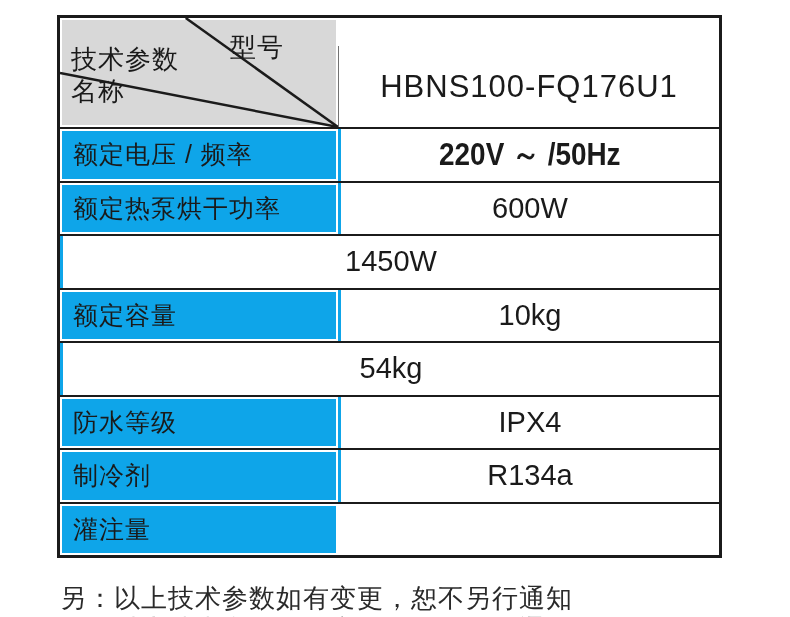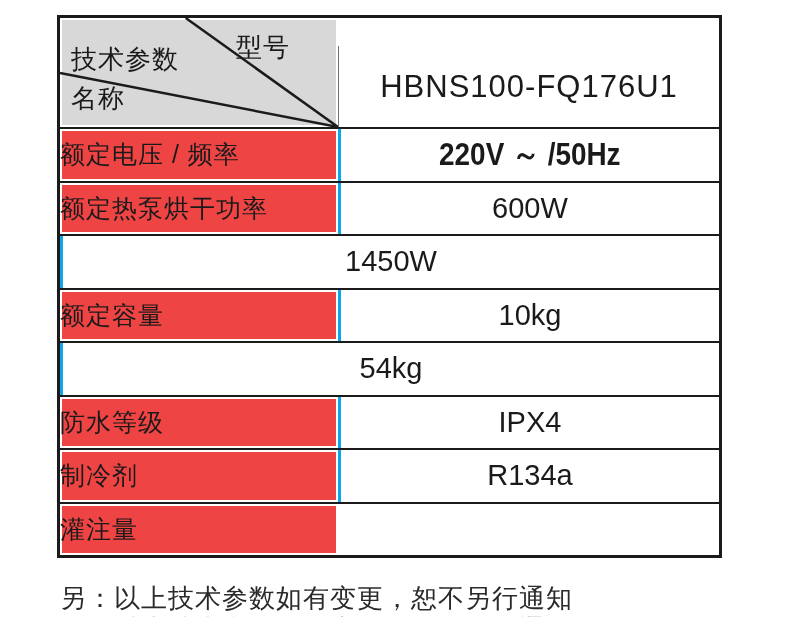--- a/index.html
+++ b/index.html
@@ -45,22 +45,22 @@
     width: 100%; height: 100%;
   }
   .corner-label {
     position: absolute;
     font-size: 26px;
     color: #1a1a1a;
     letter-spacing: 1px;
     white-space: nowrap;
   }
   .corner-param { left: 11px;  top: 24px; }
-  .corner-model { left: 176px; top: 12px; }
-  .corner-name  { left: 11px;  top: 63px; }
+  .corner-model { left: 170px; top: 12px; }
+  .corner-name  { left: 11px;  top: 56px; }
   .model-cell {
     flex: 1 1 auto;
     border-left: 1px solid #737373;
     display: flex;
     align-items: center;
     justify-content: center;
     font-size: 31px;
     letter-spacing: 1px;
     color: #1a1a1a;
     background: #ffffff;
@@ -68,24 +68,25 @@
   }
   .data-row {
     display: flex;
     flex: 1 1 0;
     border-top: 2px solid #1b1b1b;
     background: #ffffff;
   }
   .label-cell {
     width: 278px;
     flex: 0 0 auto;
-    background: #ef4444;
+    background: #0ea5e9;
     box-shadow: inset 0 0 0 2px #ffffff;
     display: flex;
     align-items: center;
+    padding-left: 13px;
     font-size: 25px;
     letter-spacing: 1px;
     color: #1a1a1a;
     white-space: nowrap;
   }
   .value-cell {
     flex: 1 1 auto;
     border-left: 3px solid #0ea5e9;
     display: flex;
     align-items: center;

